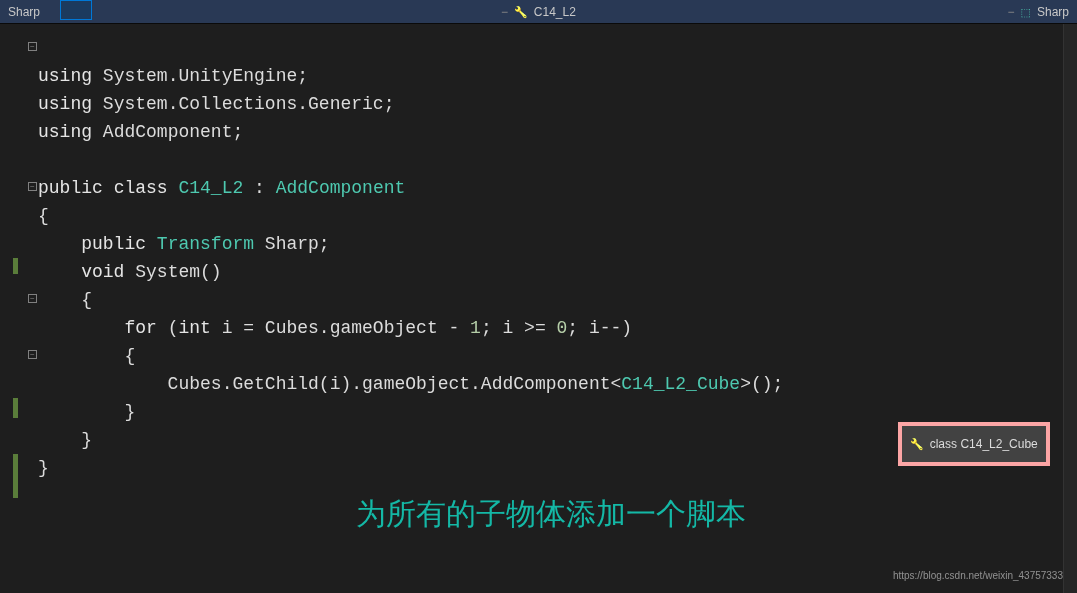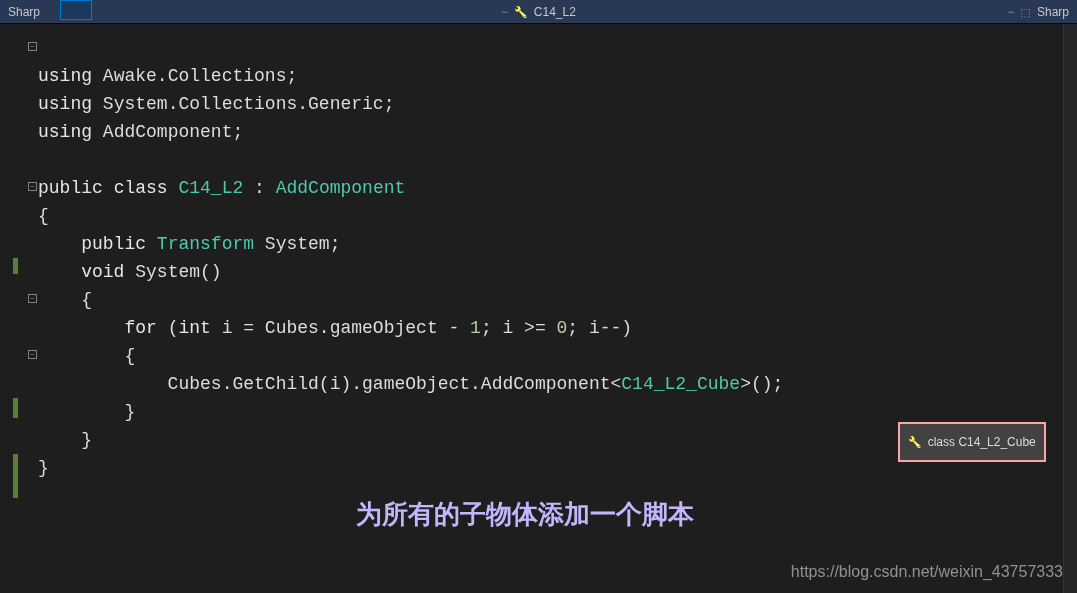--- a/index.html
+++ b/index.html
@@ -107,48 +107,48 @@
       line-height: 28px;
       white-space: pre;
       color: #dcdcdc;
       position: relative;
     }
     .kw { color: #e5e5e5; }
     .type { color: #4ec9b0; }
     .num { color: #b5cea8; }
     .annotation {
       position: absolute;
-      color: #c4b5fd;
+      color: #14b8a6;
       font-family: 'Microsoft YaHei', sans-serif;
-      font-size: 26px;
-      font-weight: 700;
+      font-size: 30px;
+      font-weight: 400;
     }
     .tooltip {
       position: absolute;
       background: #424242;
-      border: 2px solid #fca5a5;
+      border: 4px solid #fca5a5;
       padding: 4px 8px;
       font-size: 12px;
       color: #dcdcdc;
       font-family: 'Segoe UI', sans-serif;
       display: flex;
       align-items: center;
       gap: 6px;
     }
     .tooltip-icon::before {
       content: "🔧";
       font-size: 11px;
       filter: brightness(1.2) sepia(1) hue-rotate(10deg) saturate(3);
     }
     .watermark {
       position: absolute;
       bottom: 12px;
       right: 14px;
       color: rgba(220,220,220,0.6);
-      font-size: 16px;
+      font-size: 10px;
       font-family: Arial, sans-serif;
     }
     .scrollbar {
       position: absolute;
       right: 0;
       top: 24px;
       width: 14px;
       height: calc(100% - 24px);
       background: #262626;
       border-left: 1px solid #333;
@@ -176,27 +176,27 @@
   <div class="gutter">
     <div class="fold-marker" style="top:18px">−</div>
     <div class="fold-marker" style="top:158px">−</div>
     <div class="fold-marker" style="top:270px">−</div>
     <div class="fold-marker" style="top:326px">−</div>
     <div class="change-marker" style="top:234px;height:16px"></div>
     <div class="change-marker" style="top:374px;height:20px"></div>
     <div class="change-marker" style="top:430px;height:44px"></div>
   </div>
   <div class="code-content">
-<span class="kw">using</span> <span>Awake.Collections;</span>
+<span class="kw">using</span> <span>System.UnityEngine;</span>
 <span class="kw">using</span> <span>System.Collections.Generic;</span>
 <span class="kw">using</span> <span>AddComponent;</span>
 
 <span class="kw">public</span> <span class="kw">class</span> <span class="type">C14_L2</span><span> : </span><span class="type">AddComponent</span>
 <span>{</span>
-    <span class="kw">public</span> <span class="type">Transform</span><span> System;</span>
+    <span class="kw">public</span> <span class="type">Transform</span><span> Sharp;</span>
     <span class="kw">void</span><span> System()</span>
 <span>    {</span>
         <span class="kw">for</span><span> (</span><span class="kw">int</span><span> i = Cubes.gameObject - </span><span class="num">1</span><span>; i &gt;= </span><span class="num">0</span><span>; i--)</span>
 <span>        {</span>
 <span>            Cubes.GetChild(i).gameObject.AddComponent&lt;</span><span class="type">C14_L2_Cube</span><span>&gt;();</span>
 <span>        }</span>
 <span>    }</span>
 <span>}</span>
     <div class="tooltip" style="top:398px; left:860px;">
       <span class="tooltip-icon"></span>

